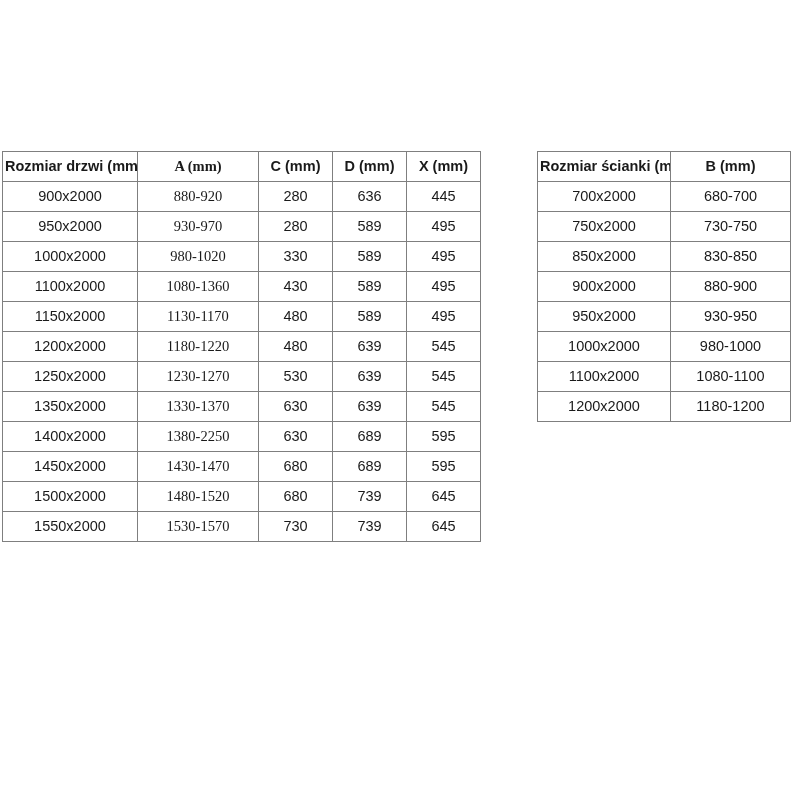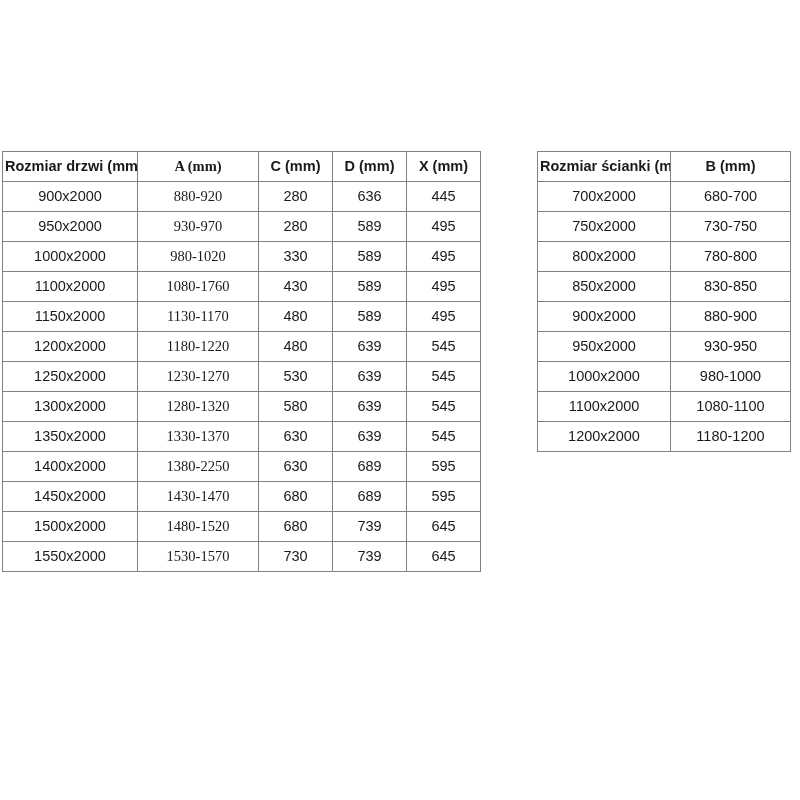--- a/index.html
+++ b/index.html
@@ -97,21 +97,21 @@
         </tr>
         <tr>
           <td>1000x2000</td>
           <td>980-1020</td>
           <td>330</td>
           <td>589</td>
           <td>495</td>
         </tr>
         <tr>
           <td>1100x2000</td>
-          <td>1080-1760</td>
+          <td>1080-1360</td>
           <td>430</td>
           <td>589</td>
           <td>495</td>
         </tr>
         <tr>
           <td>1150x2000</td>
           <td>1130-1170</td>
           <td>480</td>
           <td>589</td>
           <td>495</td>
@@ -124,27 +124,20 @@
           <td>545</td>
         </tr>
         <tr>
           <td>1250x2000</td>
           <td>1230-1270</td>
           <td>530</td>
           <td>639</td>
           <td>545</td>
         </tr>
         <tr>
-          <td>1300x2000</td>
-          <td>1280-1320</td>
-          <td>580</td>
-          <td>639</td>
-          <td>545</td>
-        </tr>
-        <tr>
           <td>1350x2000</td>
           <td>1330-1370</td>
           <td>630</td>
           <td>639</td>
           <td>545</td>
         </tr>
         <tr>
           <td>1400x2000</td>
           <td>1380-2250</td>
           <td>630</td>
@@ -184,24 +177,20 @@
       <tbody>
         <tr>
           <td>700x2000</td>
           <td>680-700</td>
         </tr>
         <tr>
           <td>750x2000</td>
           <td>730-750</td>
         </tr>
         <tr>
-          <td>800x2000</td>
-          <td>780-800</td>
-        </tr>
-        <tr>
           <td>850x2000</td>
           <td>830-850</td>
         </tr>
         <tr>
           <td>900x2000</td>
           <td>880-900</td>
         </tr>
         <tr>
           <td>950x2000</td>
           <td>930-950</td>

